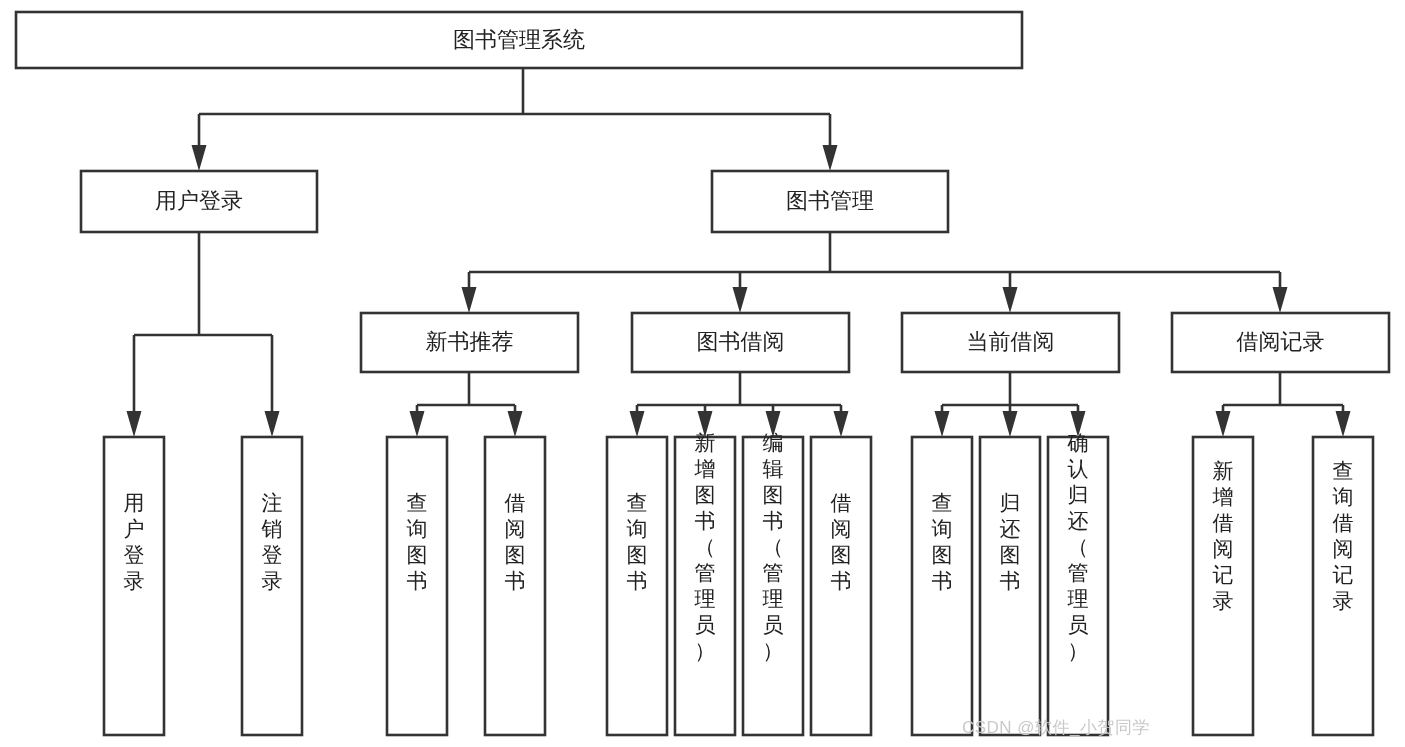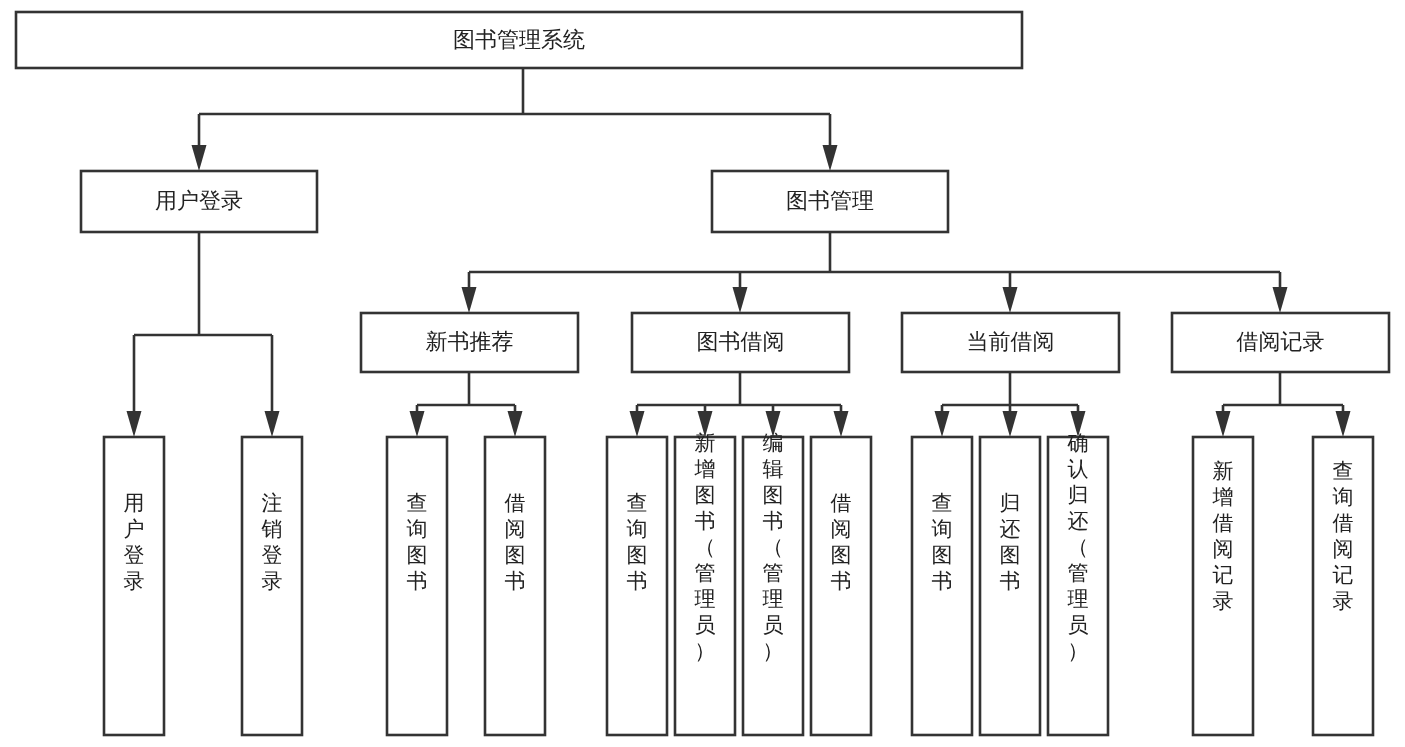--- a/index.html
+++ b/index.html
@@ -202,13 +202,14 @@
         <g>
           <rect x="1193" y="437" width="60" height="298" rx="0" class="node-box"></rect>
           <text x="1223" y="478" class="node-label-v"><tspan x="1223" dy="0">新</tspan><tspan x="1223" dy="26">增</tspan><tspan x="1223" dy="26">借</tspan><tspan x="1223" dy="26">阅</tspan><tspan x="1223" dy="26">记</tspan><tspan x="1223" dy="26">录</tspan></text>
         </g>
         <g>
           <rect x="1313" y="437" width="60" height="298" rx="0" class="node-box"></rect>
           <text x="1343" y="478" class="node-label-v"><tspan x="1343" dy="0">查</tspan><tspan x="1343" dy="26">询</tspan><tspan x="1343" dy="26">借</tspan><tspan x="1343" dy="26">阅</tspan><tspan x="1343" dy="26">记</tspan><tspan x="1343" dy="26">录</tspan></text>
         </g>
       </g>
   </svg>
+  <div class="watermark-text">CSDN @软件_小贺同学</div>
 </div>
 
 </body></html>

